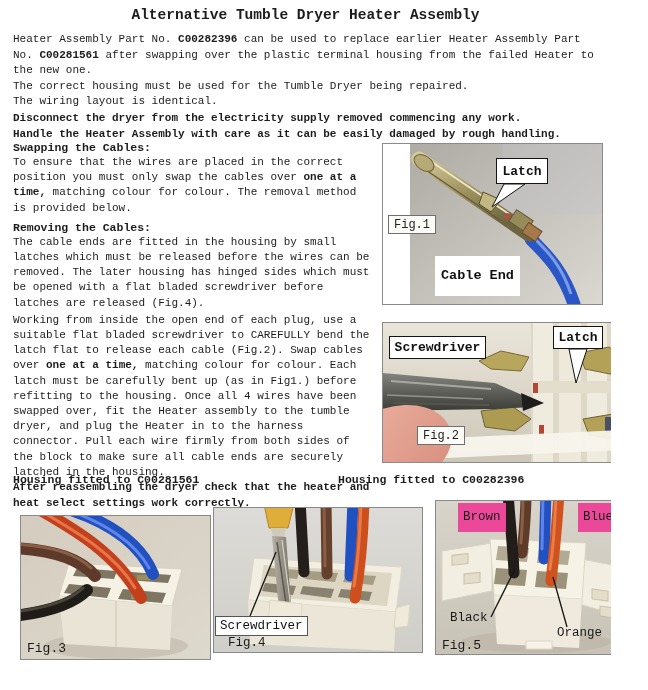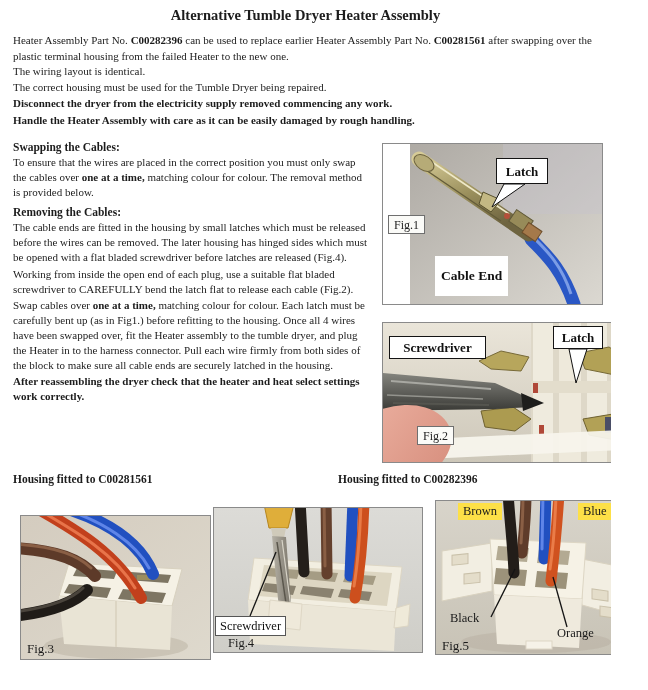--- a/index.html
+++ b/index.html
@@ -1,19 +1,19 @@
 <!DOCTYPE html>
 <html><head>
 <meta charset="utf-8">
 <style>
   html,body { margin:0; padding:0; background:#ffffff; }
   .page {
     position:relative; width:611px; height:690px; overflow:hidden;
     background:#ffffff; color:#1c1c1c;
-    font-family:Liberation Serif, serif;
+    font-family:Liberation Mono, monospace;
   }
   .page-title { margin:7px 0 9px; text-align:center; font-size:14.5px; font-weight:bold; }
   .intro { margin:0 13px; font-size:11px; line-height:15.5px; }
   .intro p { margin:0; }
   .intro p.warn { font-weight:bold; margin-top:1px; }
   .b { font-weight:bold; }
 
   .columns { position:absolute; left:0; top:140px; width:648px; height:333px; }
   .left-col { position:absolute; left:13px; top:0; width:358px; font-size:11px; line-height:15.2px; }
   .sec-heading { margin:0; font-size:11.5px; font-weight:bold; line-height:15px; }
@@ -28,42 +28,42 @@
   .callout-box {
     position:absolute; background:#ffffff; border:1.6px solid #141414;
     font-weight:bold; font-size:13px; line-height:1; color:#111;
     display:flex; align-items:center; justify-content:center; box-sizing:border-box;
   }
   .fig-tag {
     position:absolute; background:#fbfbf8; border:1px solid #6f6f6f;
     font-size:12px; color:#222; padding:3px 5px 2px; line-height:1; box-sizing:border-box;
   }
   .plain-label { position:absolute; font-size:12.5px; color:#1a1a1a; line-height:1; }
-  .boxed-plain { background:#fde047; padding:2px 5px; }
+  .boxed-plain { background:#ec4899; padding:8px 5px; }
   .white-label { position:absolute; background:#ffffff; font-weight:bold; font-size:13.5px; color:#111;
     padding:13px 6px; line-height:1; }
   .sd-box { position:absolute; background:#ffffff; border:1px solid #555; font-size:12.5px;
     color:#111; padding:3px 4px 2px; line-height:1; }
 
   .bottom { position:absolute; left:0; top:473px; width:648px; height:217px; }
   .housing-heading { position:absolute; top:0; margin:0; font-size:11.5px; font-weight:bold; }
   .hh-left { left:13px; }
   .hh-right { left:338px; }
 </style>
 </head>
 <body>
 
 <div class="page">
 
   <h1 class="page-title">Alternative Tumble Dryer Heater Assembly</h1>
 
   <div class="intro">
     <p><span>Heater Assembly Part No. </span><span class="b">C00282396</span><span> can be used to replace earlier Heater Assembly Part No. </span><span class="b">C00281561</span><span> after swapping over the plastic terminal housing from the failed Heater to the new one.</span></p>
+    <p>The correct housing must be used for the Tumble Dryer being repaired.</p>
     <p>The wiring layout is identical.</p>
-    <p>The correct housing must be used for the Tumble Dryer being repaired.</p>
     <p class="warn">Disconnect the dryer from the electricity supply removed commencing any work.</p>
     <p class="warn">Handle the Heater Assembly with care as it can be easily damaged by rough handling.</p>
   </div>
 
   <div class="columns">
     <div class="left-col">
       <h2 class="sec-heading">Swapping the Cables:</h2>
       <p><span>To ensure that the wires are placed in the correct position you must only swap the cables over </span><span class="b">one at a time,</span><span> matching colour for colour. The removal method is provided below.</span></p>
 
       <h2 class="sec-heading removing-heading">Removing the Cables:</h2>

